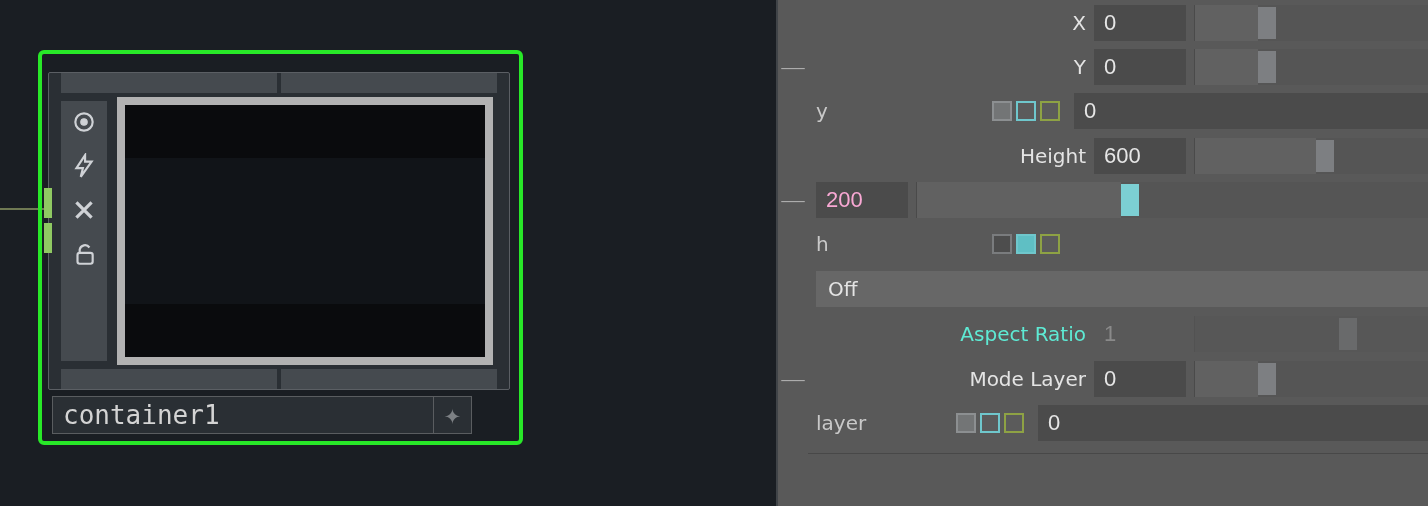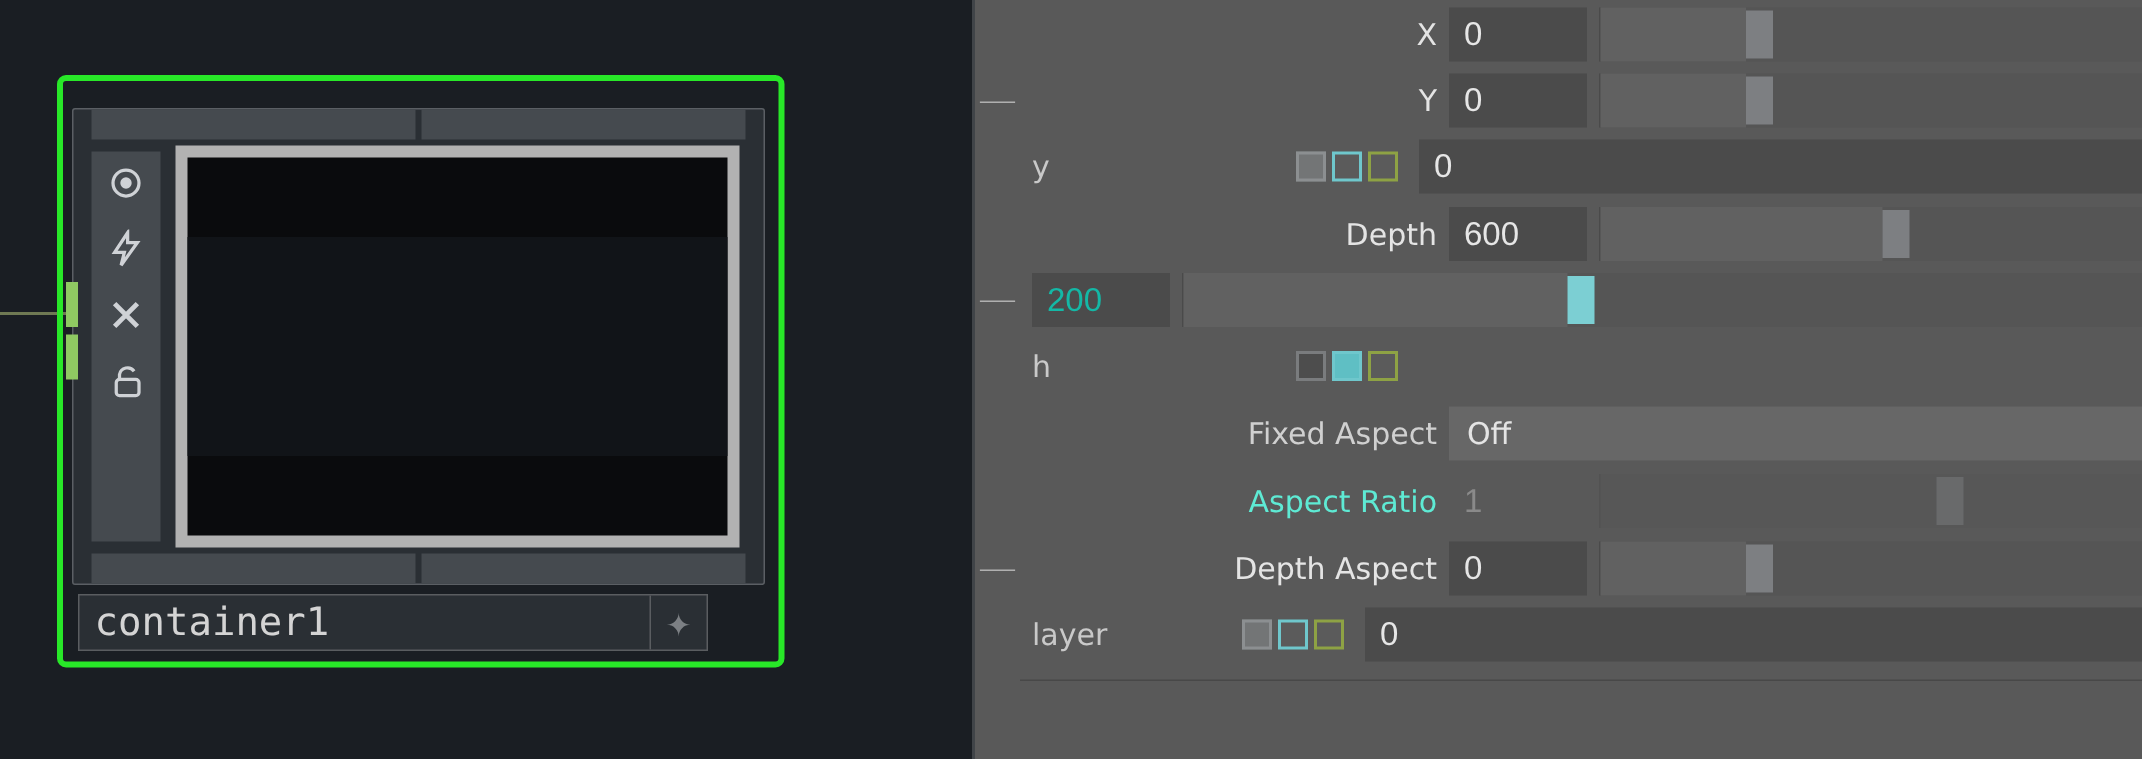--- a/index.html
+++ b/index.html
@@ -7,21 +7,21 @@
   body {
     font-family: "DejaVu Sans Mono", "Consolas", monospace;
     background: #1e2228;
     color: #c6c6c6;
     display: flex;
   }
 
   
   .network {
     position: relative;
-    width: 648px;
+    width: 776px;
     height: 506px;
     background: #1a1e23;
     overflow: hidden;
   }
   .network .wire {
     position: absolute;
     left: 0; top: 208px;
     width: 50px; height: 2px;
     background: #6f7953;
   }
@@ -154,21 +154,21 @@
   .valfield {
     height: 36px;
     min-width: 92px;
     padding: 0 10px;
     background:#4b4b4b;
     color:#e6e6e6;
     font-size:22px;
     display:flex; align-items:center;
     font-family: Verdana, sans-serif;
   }
-  .valfield.active { color:#14b8a6; }
+  .valfield.active { color:#f9a8d4; }
   .valfield.dim { color:#8a8a8a; }
 
   .slider {
     flex:1;
     height:36px;
     position:relative;
     background:#555555;
     border-left:1px solid #4a4a4a;
   }
   .slider .fill { position:absolute; left:0; top:0; height:100%; background:#616161; }
@@ -291,21 +291,21 @@
     <span class="modeboxes">
       <span class="modebox gray"></span>
         <span class="modebox teal"></span>
         <span class="modebox olive"></span>
     </span>
     <span class="valfield" style="flex:1">0</span>
   </div>
 
   <div class="row">
     <span class="collapse blank">—</span>
-    <span class="plabel sub">Depth</span>
+    <span class="plabel sub">Height</span>
     <span class="valfield">600</span>
     <div class="slider">
       <div class="fill" style="width:52%"></div>
         <div class="handle" style="left:52%"></div>
     </div>
   </div>
 
   <div class="row sub">
     <span class="collapse">—</span>
     <span class="valfield active">200</span>
@@ -321,36 +321,35 @@
     <span style="flex:0 0 130px"></span>
     <span class="modeboxes">
       <span class="modebox darkfill"></span>
         <span class="modebox tealF"></span>
         <span class="modebox olive"></span>
     </span>
   </div>
 
   <div class="row">
     <span class="collapse blank">—</span>
-    <span class="plabel">Fixed Aspect</span>
     <span class="dropdown">Off</span>
   </div>
 
   <div class="row">
     <span class="collapse blank">—</span>
     <span class="plabel dim">Aspect Ratio</span>
     <span class="valfield dim" style="background:transparent">1</span>
     <div class="slider" style="opacity:.45">
       <div class="handle" style="left:62%"></div>
     </div>
   </div>
 
   <div class="row">
     <span class="collapse">—</span>
-    <span class="plabel sub">Depth Aspect</span>
+    <span class="plabel sub">Mode Layer</span>
     <span class="valfield">0</span>
     <div class="slider">
       <div class="fill" style="width:27%"></div>
         <div class="handle" style="left:27%"></div>
     </div>
   </div>
 
   <div class="row sub">
     <span class="collapse blank">—</span>
     <span class="pcode">layer</span>

